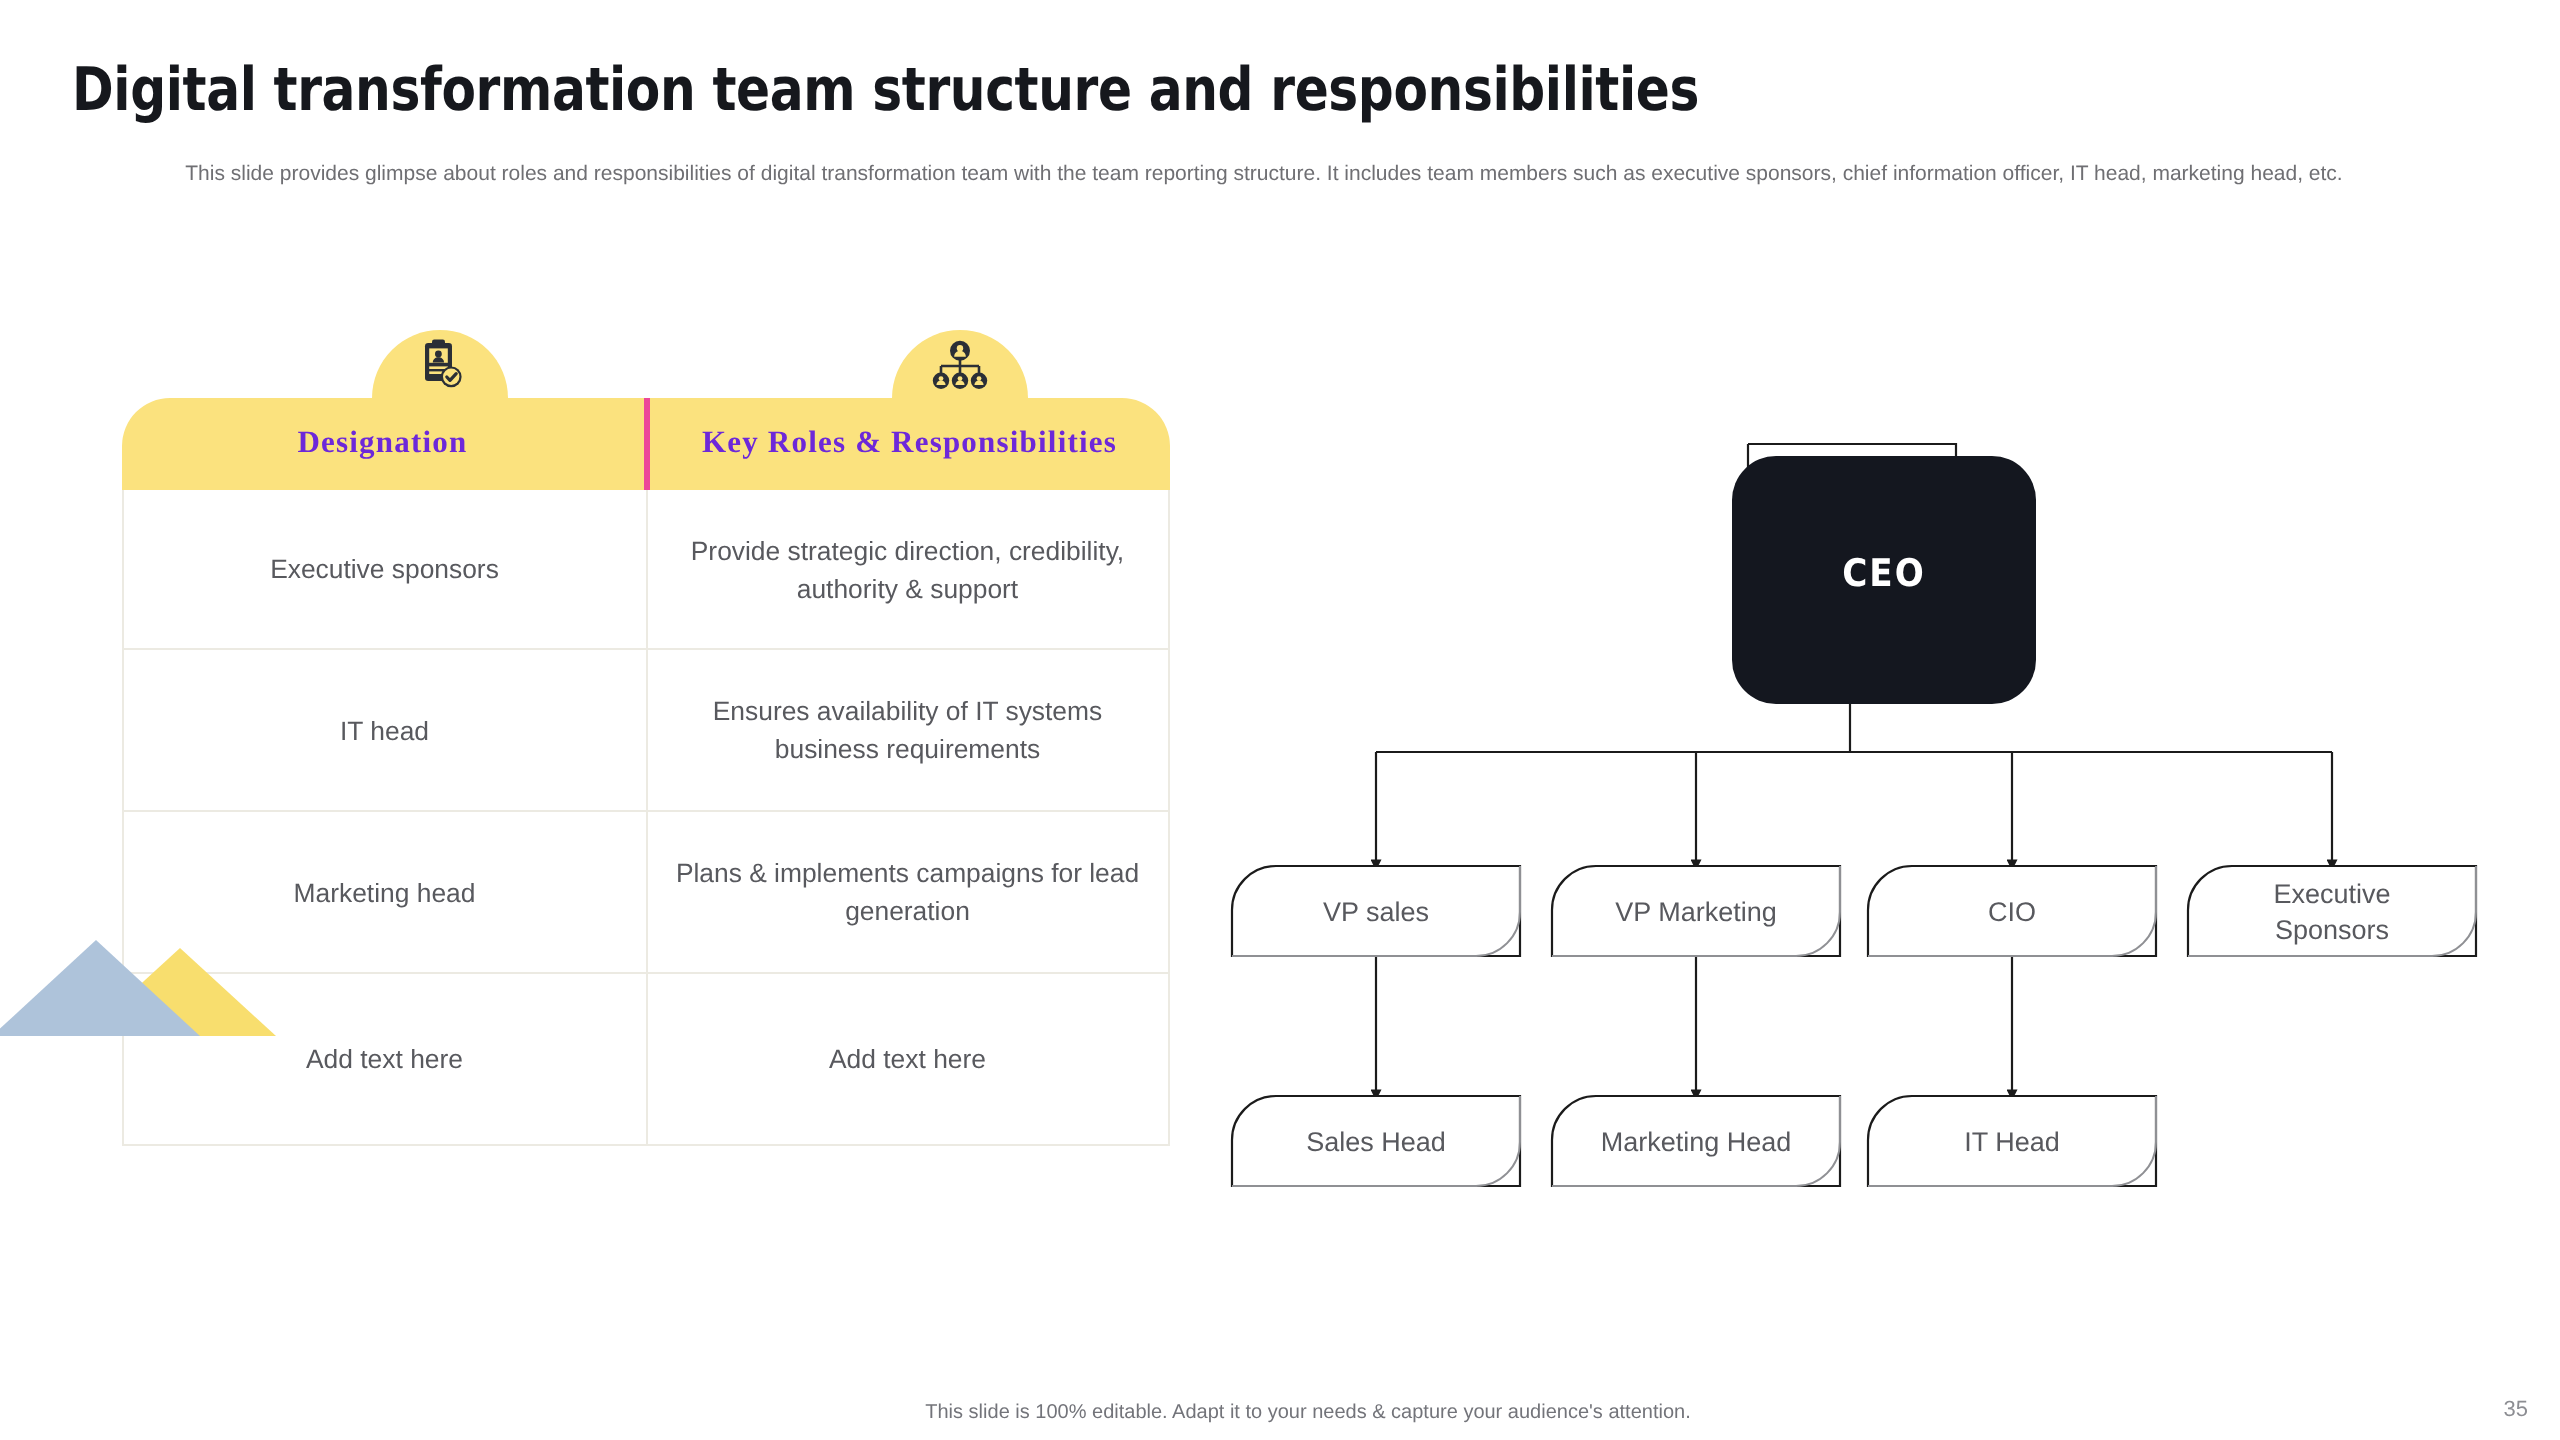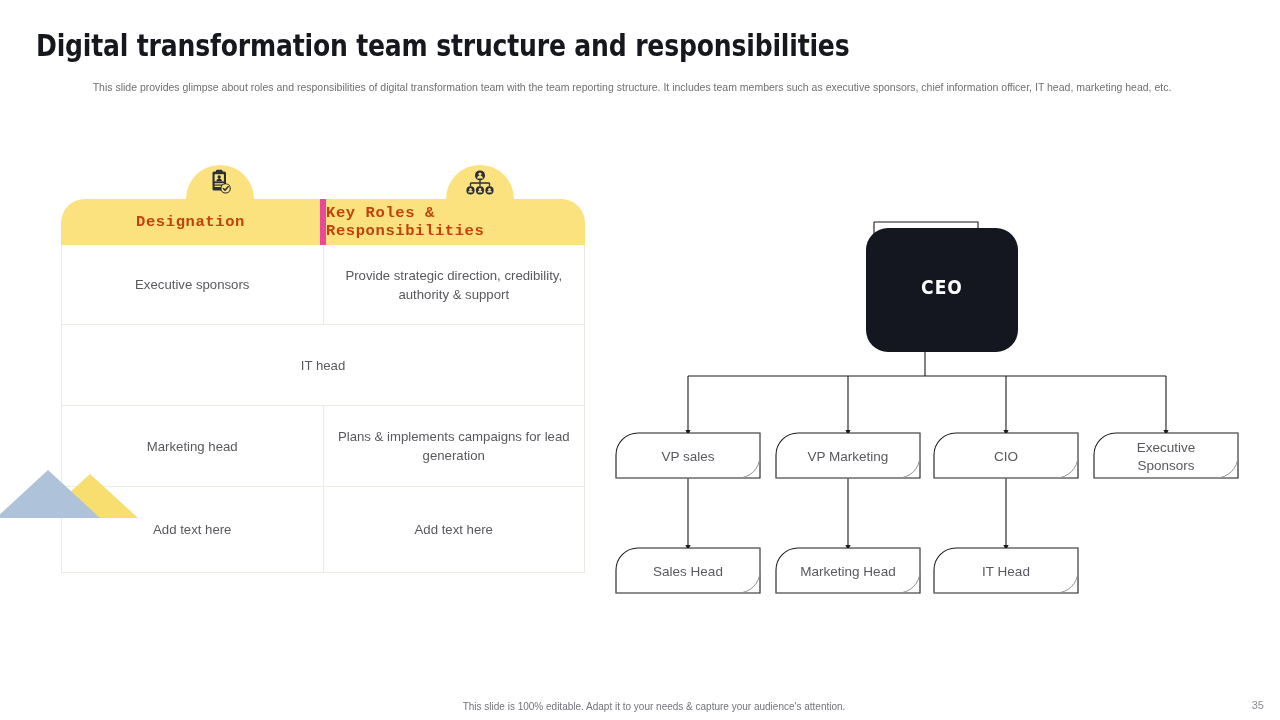--- a/index.html
+++ b/index.html
@@ -58,25 +58,25 @@
   .t-header {
     display: flex; height: 46px;
     background: #fbe27e;
     border-radius: 24px 24px 0 0;
     overflow: hidden;
     position: relative; z-index: 2;
   }
   .t-header .th {
     flex: 1 1 0;
     display: flex; align-items: center; justify-content: center;
-    font-family: Liberation Mono, monospace;
-    font-weight: 700; font-size: 15.5px; color: #c2410c;
+    font-family: Liberation Serif, serif;
+    font-weight: 700; font-size: 15.5px; color: #6d28d9;
     letter-spacing: 0.6px;
   }
-  .t-header .th.col2 { border-left: 6px solid #ec4899; }
+  .t-header .th.col2 { border-left: 3px solid #ec4899; }
 
   .t-body { border: 1px solid #eceae2; border-top: none; }
   .t-row { display: flex; border-bottom: 1px solid #eceae2; }
   .t-row:last-child { border-bottom: none; justify-content: flex-end; }
   .t-cell {
     flex: 1 1 0;
     min-height: 80px;
     display: flex; align-items: center; justify-content: center;
     text-align: center;
     padding: 10px 14px;
@@ -178,20 +178,21 @@
       <div class="th col2">Key Roles  &amp; Responsibilities</div>
     </div>
 
     <div class="t-body">
       <div class="t-row r1">
         <div class="t-cell col1">Executive sponsors</div>
         <div class="t-cell col2">Provide strategic direction, credibility, authority &amp; support</div>
       </div>
       <div class="t-row r3">
         <div class="t-cell col1">IT head</div>
+        <div class="t-cell col2">Ensures availability of IT systems business requirements</div>
       </div>
       <div class="t-row r4">
         <div class="t-cell col1">Marketing head</div>
         <div class="t-cell col2">Plans &amp; implements campaigns for lead generation</div>
       </div>
       <div class="t-row r5">
         <div class="t-cell col1">Add text here</div>
         <div class="t-cell col2">Add text here</div>
       </div>
     </div>

